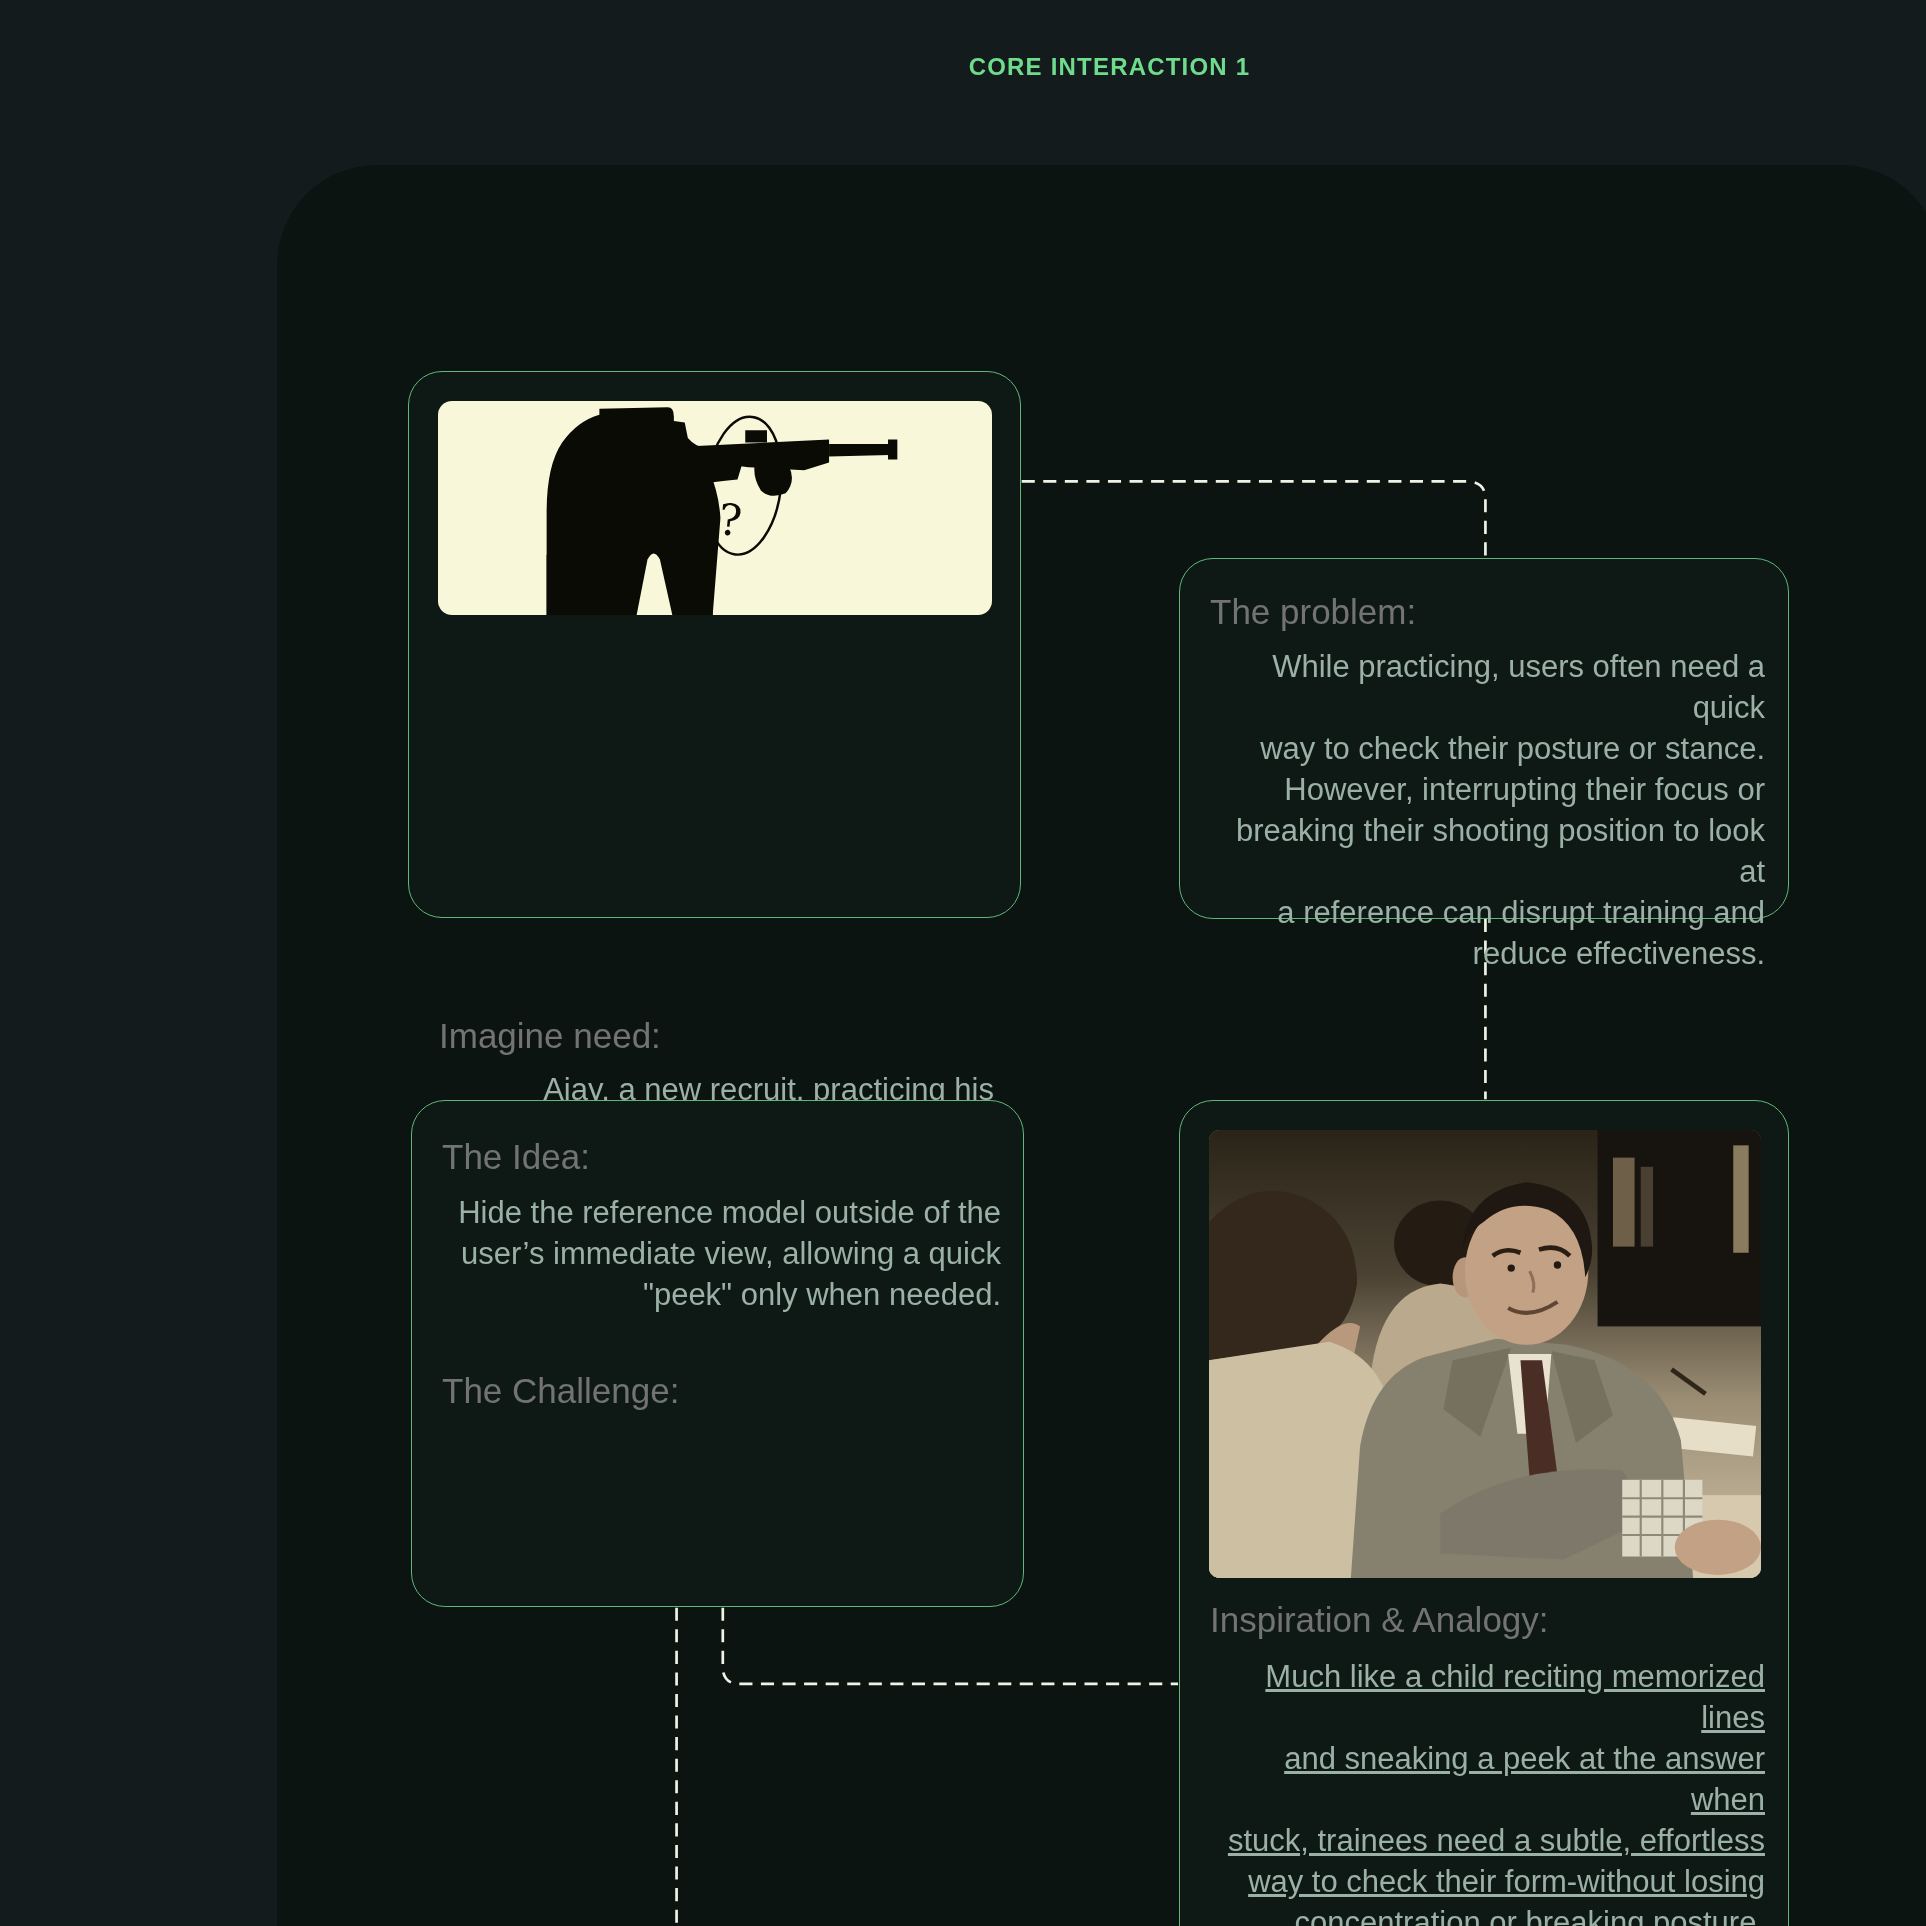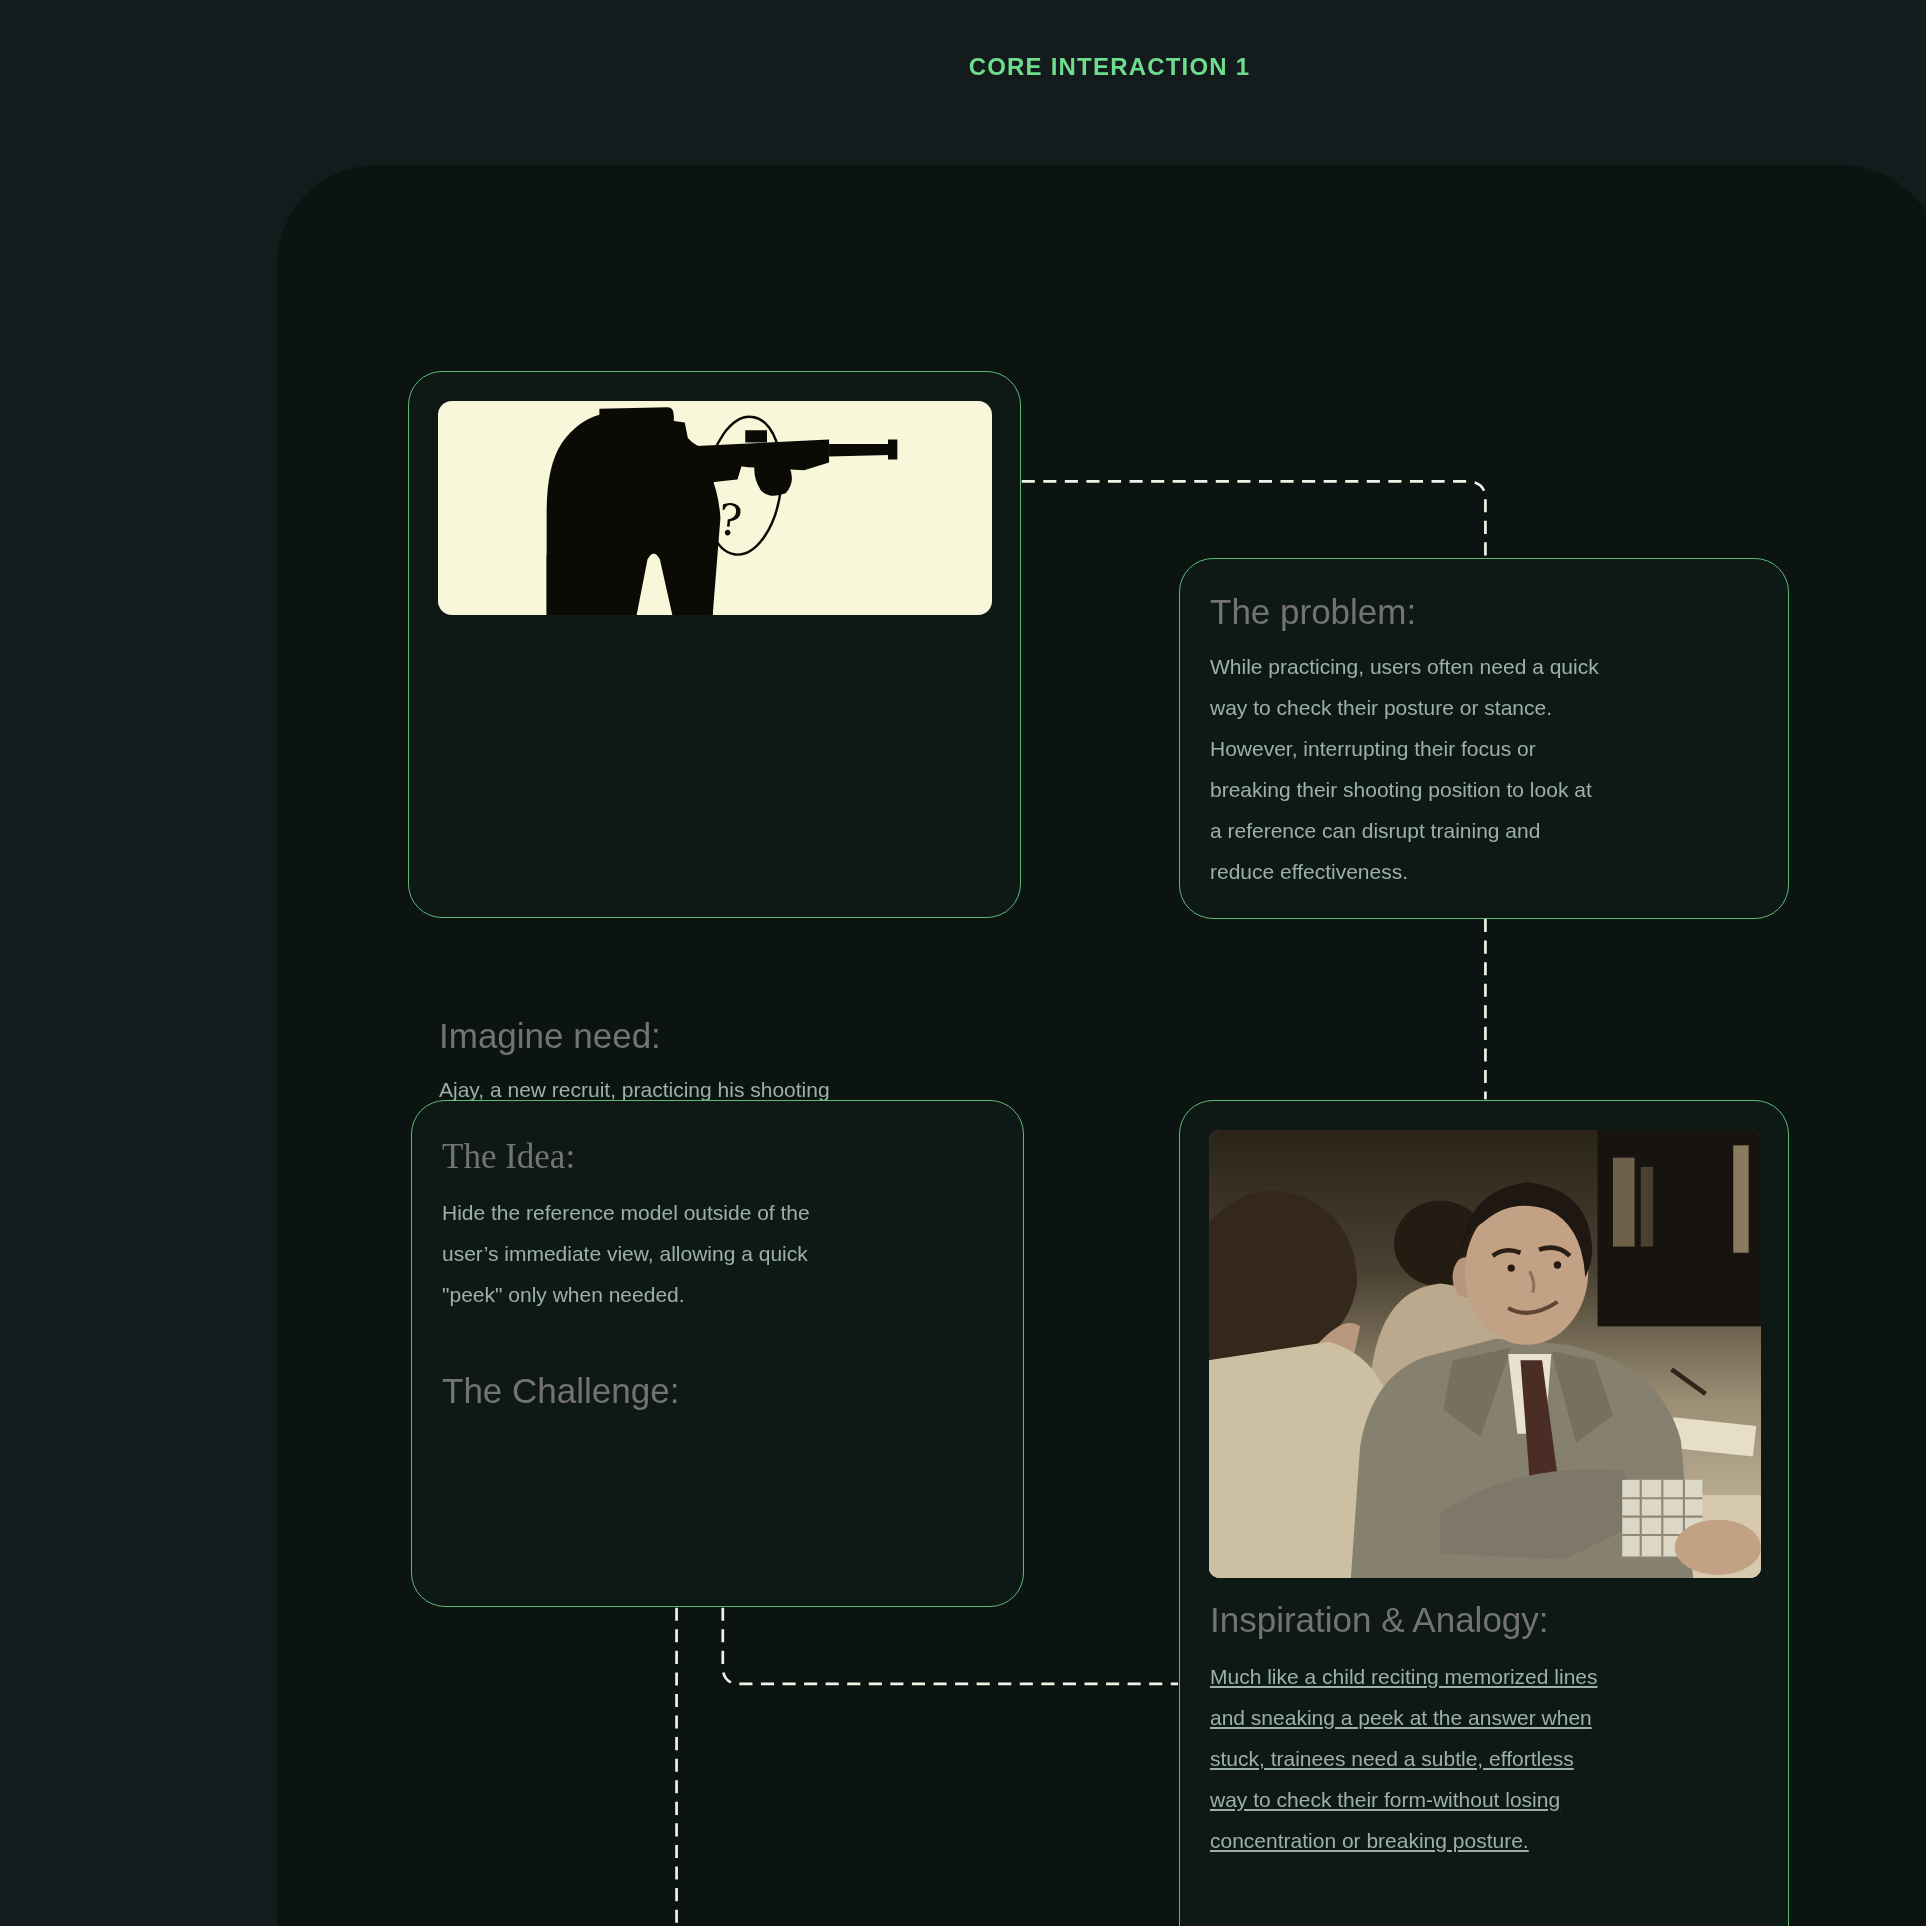--- a/index.html
+++ b/index.html
@@ -23,22 +23,23 @@
   }
   #card-scenario{left:408px;top:371px;width:613px;height:547px;}
   #card-problem{left:1179px;top:558px;width:610px;height:361px;}
   #card-idea-challenge{left:411px;top:1100px;width:613px;height:507px;}
   #card-inspiration{left:1179px;top:1100px;width:610px;height:960px;}
 
   .card-heading{
     color:#737373;font-size:35px;font-weight:400;line-height:1.18;
   }
   .card-body{
-    color:#9cb1a6;font-size:21px;font-weight:400;line-height:41px;
+    color:#9cb1a6;font-size:31px;font-weight:400;line-height:41px;
     white-space:pre-line;
+    text-align:right;
   }
 
   .img-frame{overflow:hidden;position:absolute;}
   #shooter-frame{
     left:29px;top:29px;width:554px;height:214px;border-radius:14px;
     background:#f9f7d9;
   }
   #bean-frame{
     left:29px;top:29px;width:552px;height:448px;border-radius:10.8px;
     background:#8b8068;
@@ -109,21 +110,21 @@
     <div class="card-heading abs" style="left:30px;top:32px;">The problem:</div>
     <div class="card-body abs" style="left:30px;top:87px;width:555px;">While practicing, users often need a quick
 way to check their posture or stance.
 However, interrupting their focus or
 breaking their shooting position to look at
 a reference can disrupt training and
 reduce effectiveness.</div>
   </div>
 
   <div class="card" id="card-idea-challenge">
-    <div class="card-heading abs" style="left:30px;top:35px;font-family:Liberation Serif, serif;">The Idea:</div>
+    <div class="card-heading abs" style="left:30px;top:35px;">The Idea:</div>
     <div class="card-body abs" style="left:30px;top:91px;width:559px;">Hide the reference model outside of the
 user’s immediate view, allowing a quick
 "peek" only when needed.</div>
     <div class="card-heading abs" style="left:30px;top:245px;margin-top:24px;">The Challenge:</div>
   </div>
 
   <div class="card" id="card-inspiration">
     <div class="img-frame" id="bean-frame">
       <svg viewBox="0 0 358 292" preserveAspectRatio="none">
         <defs>

